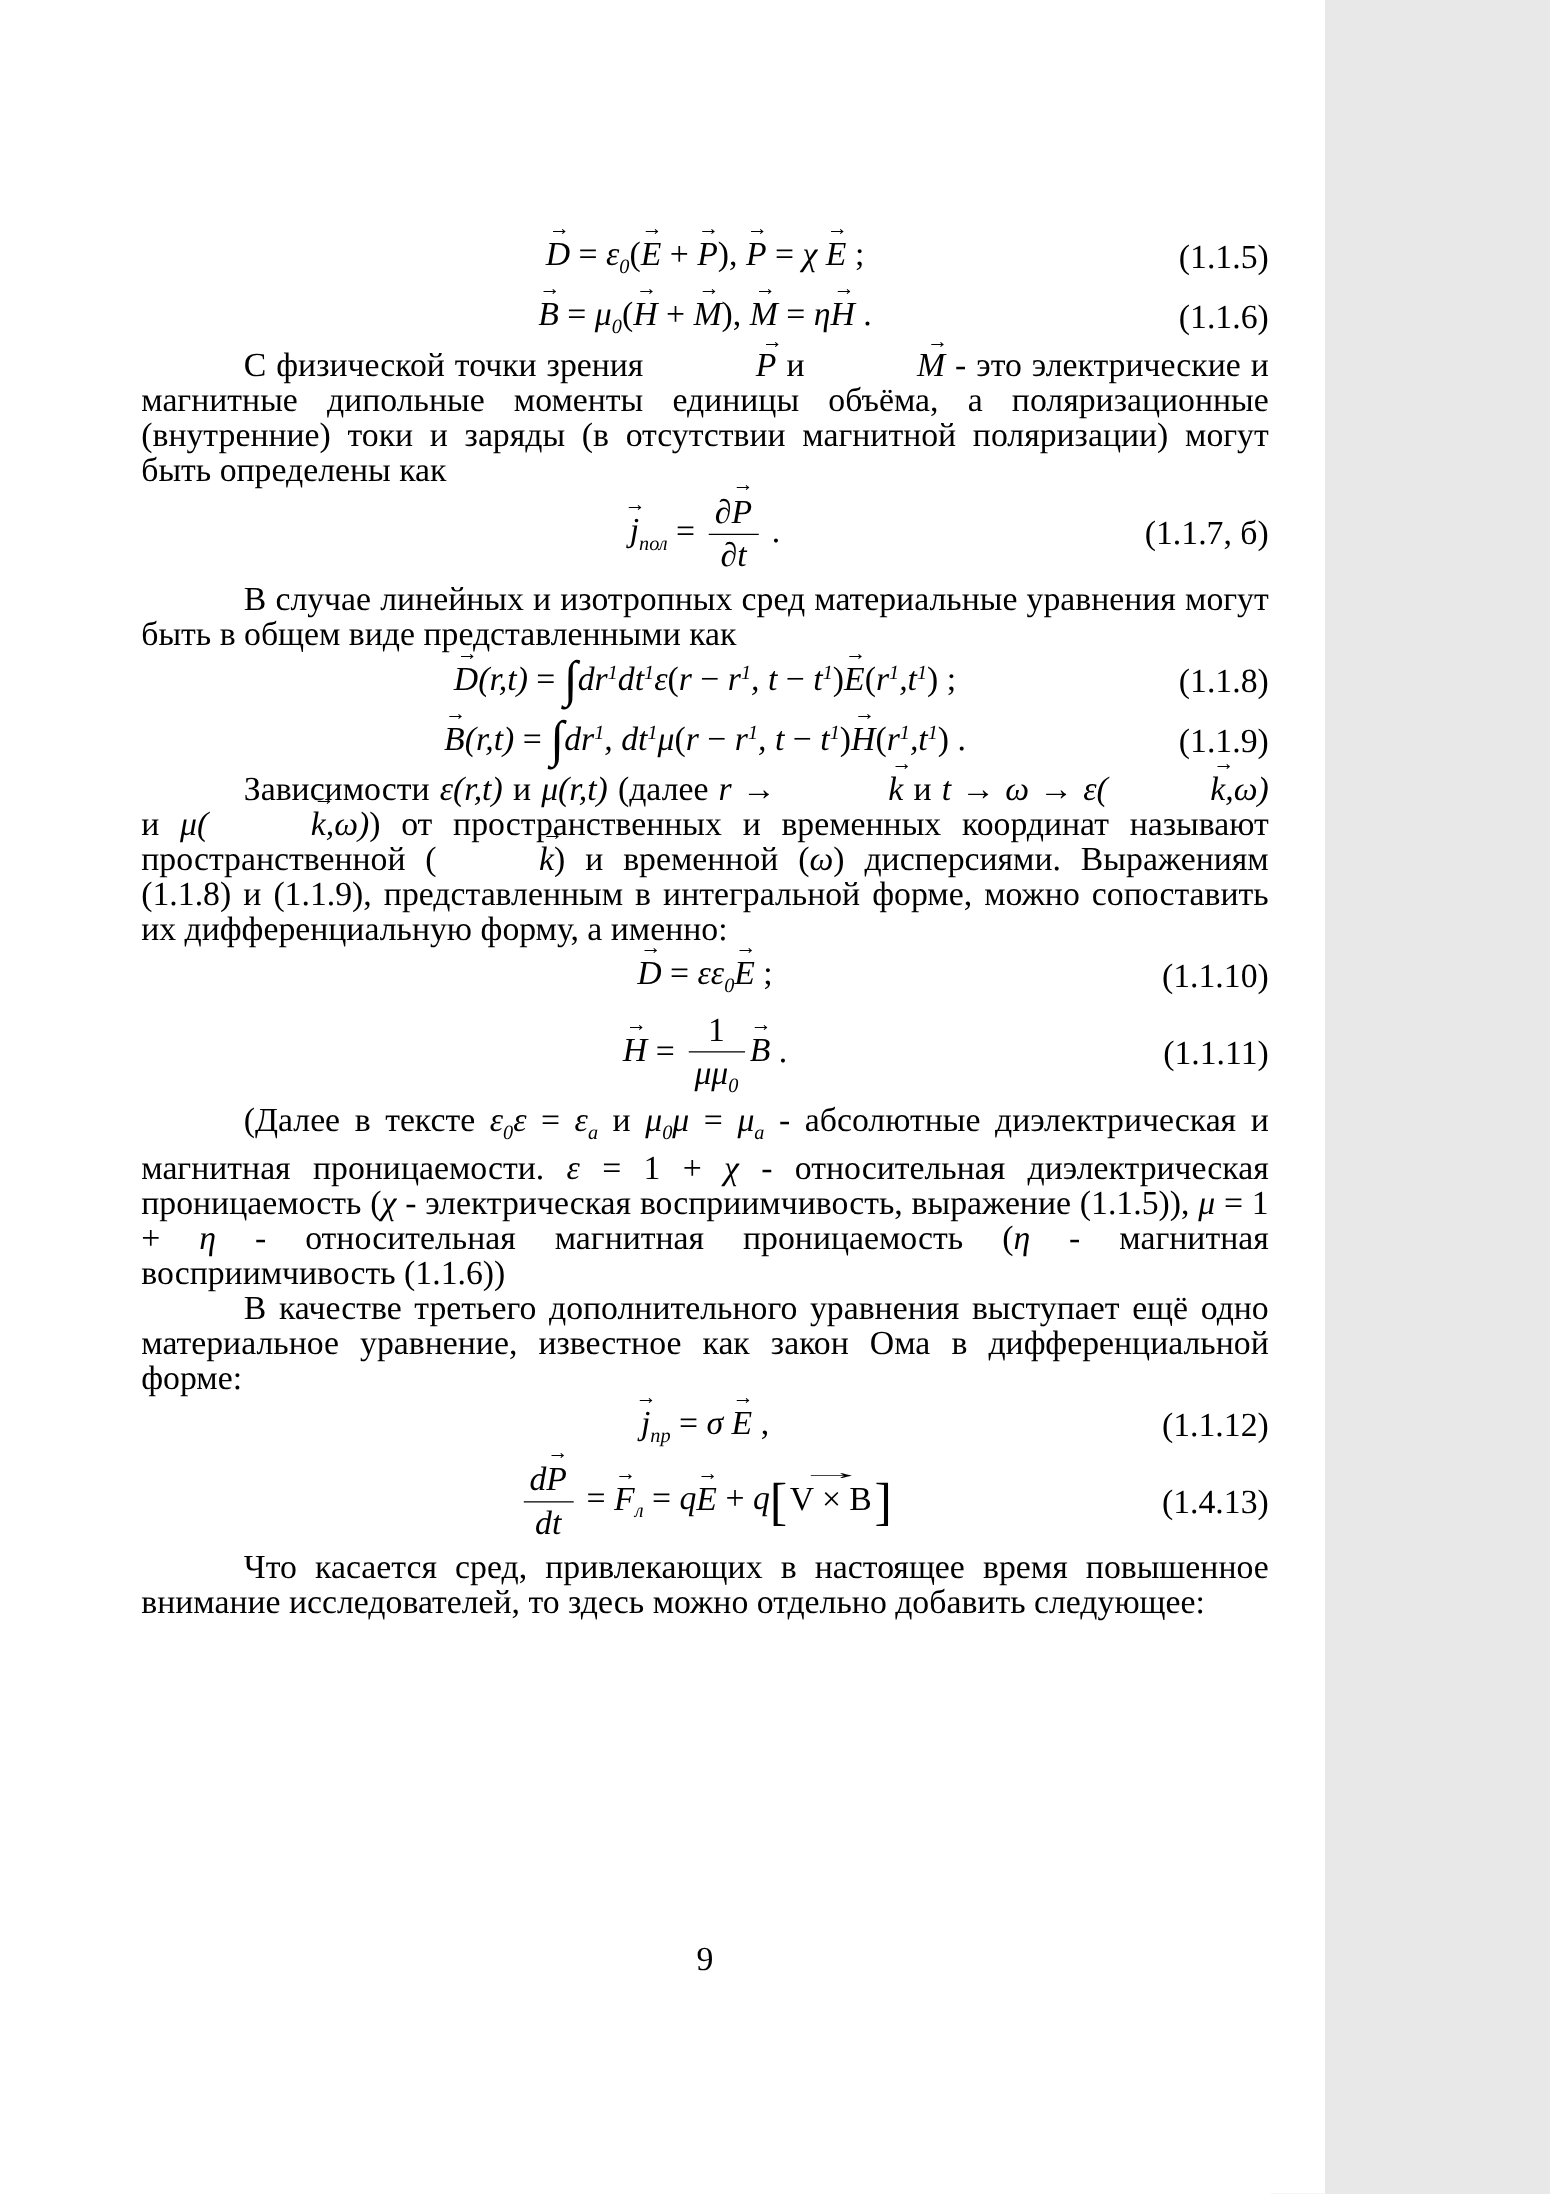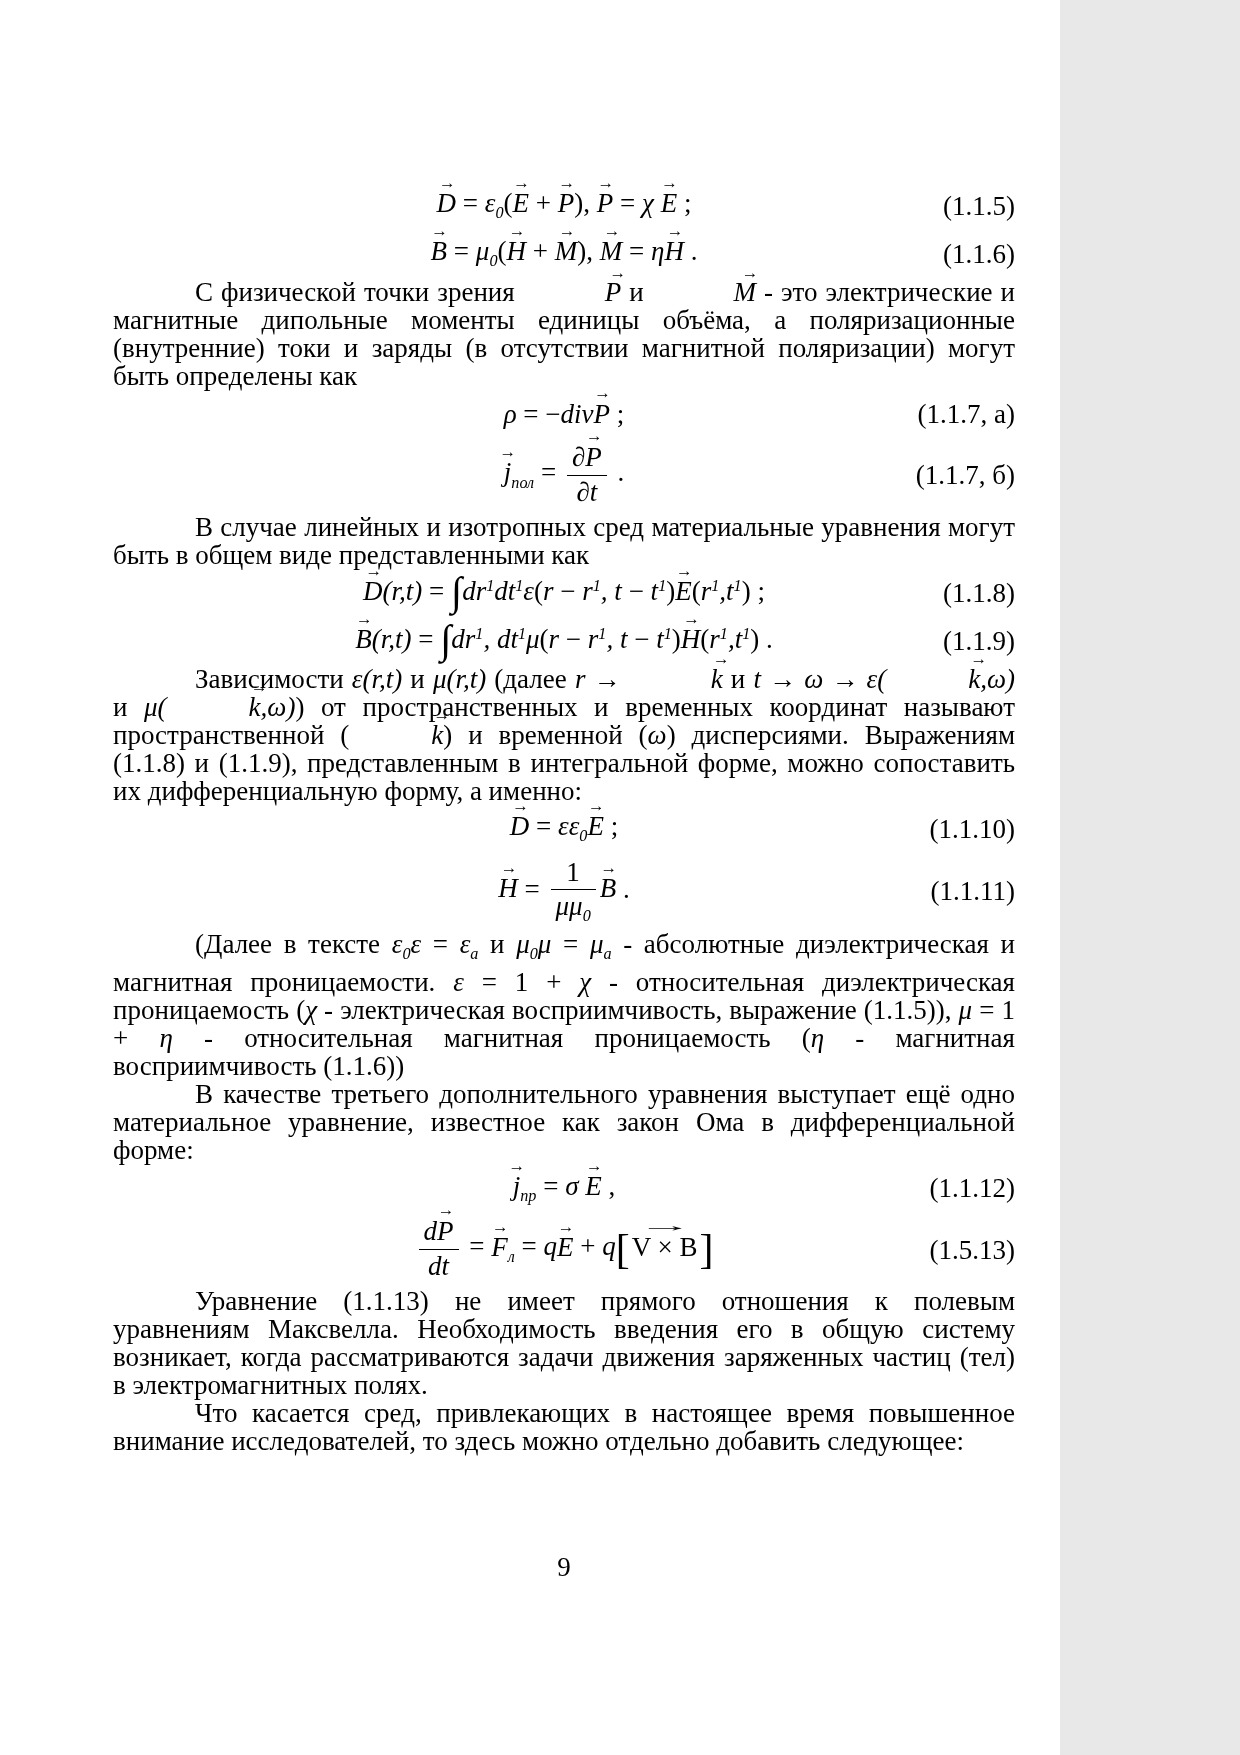--- a/index.html
+++ b/index.html
@@ -82,24 +82,20 @@
       <span class="eq-num">(1.1.5)</span>
     </div>
 
     <div class="eq-row">
       <span class="formula"><span class="t-v">B</span><span class="t-r"> = </span><span class="t-i">μ</span><span class="t-sb">0</span><span class="t-r">(</span><span class="t-v">H</span><span class="t-r"> + </span><span class="t-v">M</span><span class="t-r">), </span><span class="t-v">M</span><span class="t-r"> = </span><span class="t-i">η</span><span class="t-v">H</span><span class="t-r"> .</span></span>
       <span class="eq-num">(1.1.6)</span>
     </div>
 
     <p class="para"><span class="t-r">С физической точки зрения </span><span class="t-v">P</span><span class="t-r">  и  </span><span class="t-v">M</span><span class="t-r">  - это электрические и магнитные дипольные моменты единицы объёма, а поляризационные (внутренние) токи и заряды (в отсутствии магнитной поляризации) могут быть определены как</span></p>
 
-    <div class="eq-row">
-      <span class="formula"><span class="t-i">ρ</span><span class="t-r"> = −</span><span class="t-i">div</span><span class="t-v">P</span><span class="t-r"> ;</span></span>
-      <span class="eq-num">(1.1.7, а)</span>
-    </div>
 
     <div class="eq-row">
       <span class="formula"><span class="t-v">j</span><span class="t-sb">пол</span><span class="t-r"> = </span><span class="f"><span class="fn"><span class="t-i">∂</span><span class="t-v">P</span></span><span class="fd"><span class="t-i">∂t</span></span></span><span class="t-r"> .</span></span>
       <span class="eq-num">(1.1.7, б)</span>
     </div>
 
     <p class="para"><span class="t-r">В случае линейных и изотропных сред материальные уравнения могут быть в общем виде представленными как</span></p>
 
     <div class="eq-row">
       <span class="formula"><span class="t-v">D</span><span class="t-i">(r,t)</span><span class="t-r"> = </span><span class="t-int">∫</span><span class="t-i">dr</span><span class="t-sp">1</span><span class="t-i">dt</span><span class="t-sp">1</span><span class="t-i">ε</span><span class="t-r">(</span><span class="t-i">r</span><span class="t-r"> − </span><span class="t-i">r</span><span class="t-sp">1</span><span class="t-i">, t</span><span class="t-r"> − </span><span class="t-i">t</span><span class="t-sp">1</span><span class="t-r">)</span><span class="t-v">E</span><span class="t-r">(</span><span class="t-i">r</span><span class="t-sp">1</span><span class="t-i">,t</span><span class="t-sp">1</span><span class="t-r">) ;</span></span>
@@ -128,23 +124,22 @@
     <p class="para"><span class="t-r">В качестве третьего дополнительного уравнения выступает ещё одно материальное уравнение, известное как закон Ома в дифференциальной форме:</span></p>
 
     <div class="eq-row">
       <span class="formula"><span class="t-v">j</span><span class="t-sb">пр</span><span class="t-r"> = </span><span class="t-i">σ </span><span class="t-v">E</span><span class="t-r"> ,</span></span>
       <span class="eq-num">(1.1.12)</span>
     </div>
 
 
     <div class="eq-row">
       <span class="formula"><span class="f"><span class="fn"><span class="t-i">d</span><span class="t-v">P</span></span><span class="fd"><span class="t-i">dt</span></span></span><span class="t-r"> = </span><span class="t-v">F</span><span class="t-sb">л</span><span class="t-r"> = </span><span class="t-i">q</span><span class="t-v">E</span><span class="t-r"> + </span><span class="t-i">q</span><span class="t-big">[</span><span class="t-vw">V × B</span><span class="t-big">]</span></span>
-      <span class="eq-num">(1.5.13)</span>
+      <span class="eq-num">(1.4.13)</span>
     </div>
 
-    <p class="para"><span class="t-r">Уравнение (1.1.13) не имеет прямого отношения к полевым уравнениям Максвелла. Необходимость введения его в общую систему возникает, когда рассматриваются задачи движения заряженных частиц (тел) в электромагнитных полях.</span></p>
 
     <p class="para"><span class="t-r">Что касается сред, привлекающих в настоящее время повышенное внимание исследователей, то здесь можно отдельно добавить следующее:</span></p>
 
   </main>
 
   <div class="pagenum">9</div>
 </div>
 
 </body></html>

